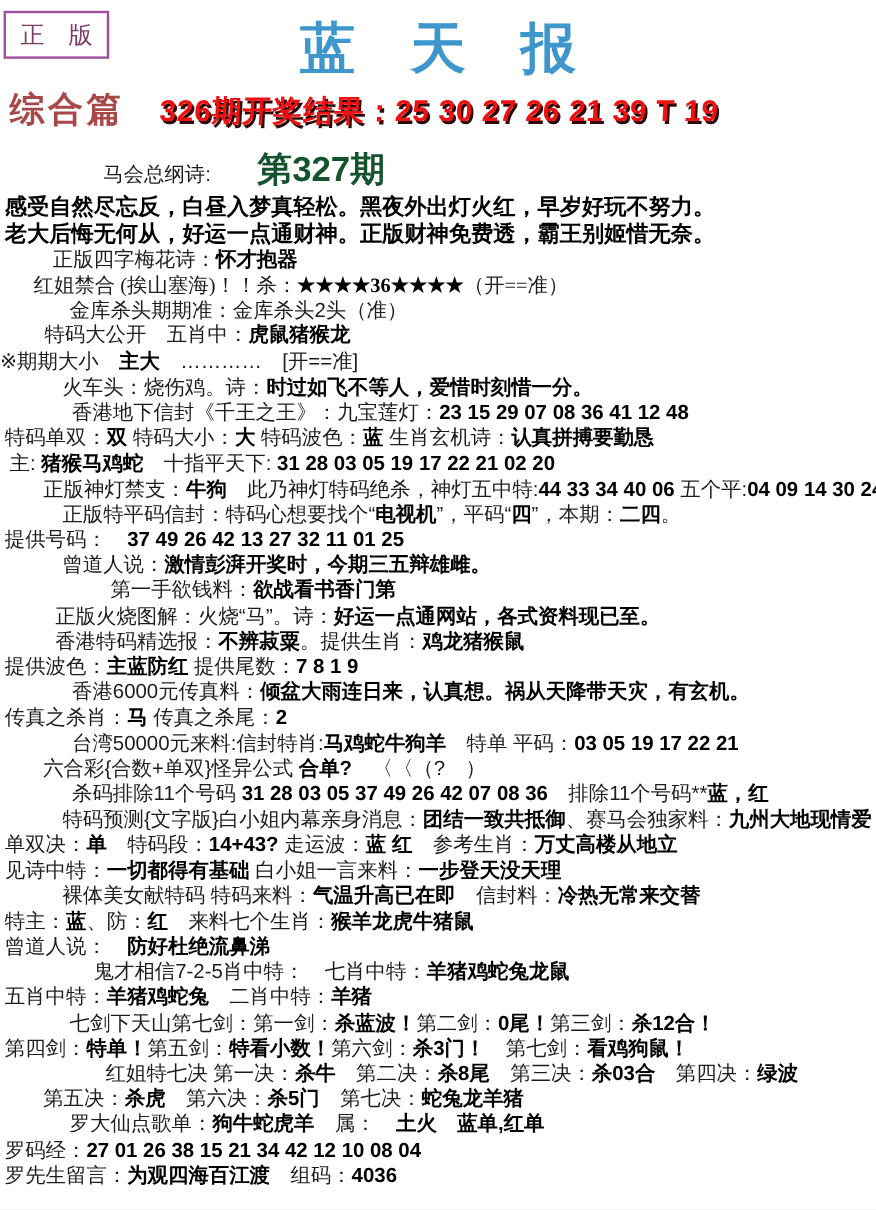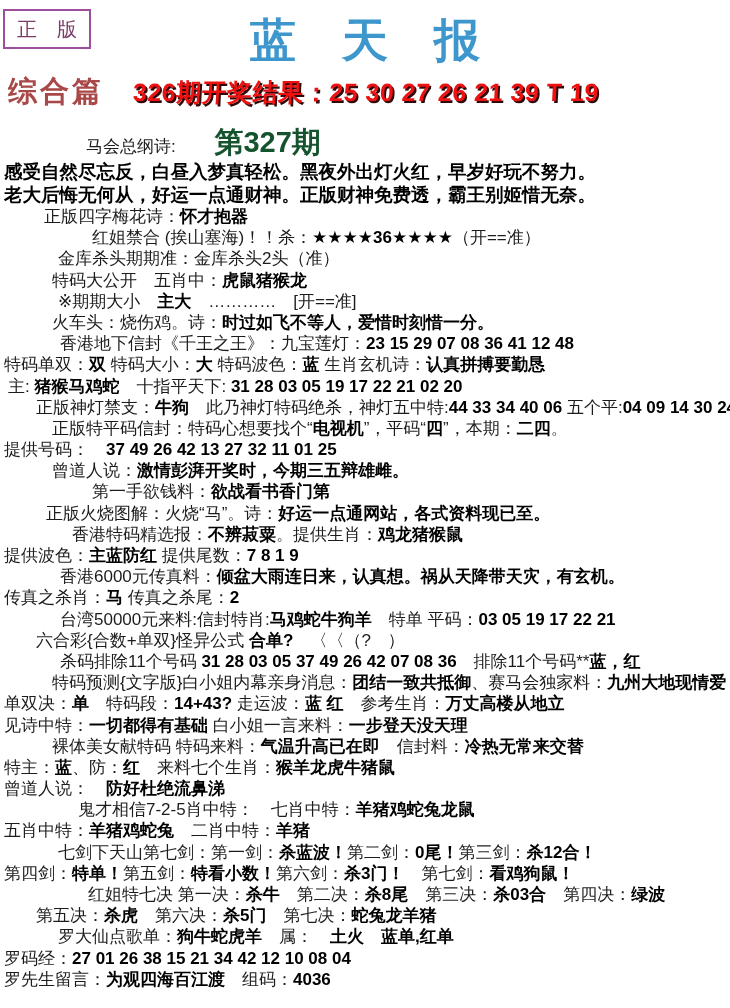--- a/index.html
+++ b/index.html
@@ -51,35 +51,35 @@
     <div class="title">蓝　天　报</div>
     <div class="section">综合篇</div>
     <div class="result">326期开奖结果：25 30 27 26 21 39 T 19</div>
   </div>
 
   <div class="content">
       <div class="line tall" style="padding-left: 86px;"><span>马会总纲诗:　　 </span><span class="big">第327期</span></div>
       <div class="line poem" style="padding-left: 4px;"><span>感受自然尽忘反，白昼入梦真轻松。黑夜外出灯火红，早岁好玩不努力。</span></div>
       <div class="line poem" style="padding-left: 4px;"><span>老大后悔无何从，好运一点通财神。正版财神免费透，霸王别姬惜无奈。</span></div>
       <div class="line" style="padding-left: 44px;"><span>正版四字梅花诗：</span><span class="b">怀才抱器</span></div>
-      <div class="line" style="padding-left: 92px;"><span>红姐禁合 (挨山塞海)！！杀：</span><span class="b">★★★★36★★★★</span><span>（开==准）</span></div>
+      <div class="line" style="padding-left: 28px; font-family: Liberation Serif, serif;"><span>红姐禁合 (挨山塞海)！！杀：</span><span class="b">★★★★36★★★★</span><span>（开==准）</span></div>
       <div class="line" style="padding-left: 58px;"><span>金库杀头期期准：金库杀头2头（准）</span></div>
-      <div class="line" style="padding-left: 52px;"><span>特码大公开　五肖中：</span><span class="b">虎鼠猪猴龙</span></div>
-      <div class="line" style="padding-left: 58px;"><span>※期期大小　</span><span class="b">主大</span><span>　…………　[开==准]</span></div>
+      <div class="line" style="padding-left: 37px; font-family: Liberation Mono, monospace;"><span>特码大公开　五肖中：</span><span class="b">虎鼠猪猴龙</span></div>
+      <div class="line" style=""><span>※期期大小　</span><span class="b">主大</span><span>　…………　[开==准]</span></div>
       <div class="line" style="padding-left: 52px;"><span>火车头：烧伤鸡。诗：</span><span class="b">时过如飞不等人，爱惜时刻惜一分。</span></div>
       <div class="line" style="padding-left: 60px;"><span>香港地下信封《千王之王》：九宝莲灯：</span><span class="b">23 15 29 07 08 36 41 12 48</span></div>
       <div class="line" style="padding-left: 4px;"><span>特码单双：</span><span class="b">双 </span><span>特码大小：</span><span class="b">大 </span><span>特码波色：</span><span class="b">蓝 </span><span>生肖玄机诗：</span><span class="b">认真拼搏要勤恳</span></div>
       <div class="line" style="padding-left: 8px;"><span>主: </span><span class="b">猪猴马鸡蛇</span><span>　十指平天下: </span><span class="b">31 28 03 05 19 17 22 21 02 20</span></div>
       <div class="line" style="padding-left: 36px;"><span>正版神灯禁支：</span><span class="b">牛狗</span><span>　此乃神灯特码绝杀，神灯五中特:</span><span class="b">44 33 34 40 06 </span><span>五个平:</span><span class="b">04 09 14 30 24</span></div>
       <div class="line" style="padding-left: 52px;"><span>正版特平码信封：特码心想要找个“</span><span class="b">电视机</span><span>”，平码“</span><span class="b">四</span><span>”，本期：</span><span class="b">二四</span><span>。</span></div>
       <div class="line" style="padding-left: 4px;"><span>提供号码：　</span><span class="b">37 49 26 42 13 27 32 11 01 25</span></div>
       <div class="line" style="padding-left: 52px;"><span>曾道人说：</span><span class="b">激情彭湃开奖时，今期三五辩雄雌。</span></div>
       <div class="line" style="padding-left: 92px;"><span>第一手欲钱料：</span><span class="b">欲战看书香门第</span></div>
       <div class="line" style="padding-left: 46px;"><span>正版火烧图解：火烧“马”。诗：</span><span class="b">好运一点通网站，各式资料现已至。</span></div>
-      <div class="line" style="padding-left: 72px;"><span>香港特码精选报：</span><span class="b">不辨菽粟</span><span>。提供生肖：</span><span class="b">鸡龙猪猴鼠</span></div>
+      <div class="line" style="padding-left: 46px;"><span>香港特码精选报：</span><span class="b">不辨菽粟</span><span>。提供生肖：</span><span class="b">鸡龙猪猴鼠</span></div>
       <div class="line" style="padding-left: 4px;"><span>提供波色：</span><span class="b">主蓝防红</span><span> 提供尾数：</span><span class="b">7 8 1 9</span></div>
       <div class="line" style="padding-left: 60px;"><span>香港6000元传真料：</span><span class="b">倾盆大雨连日来，认真想。祸从天降带天灾，有玄机。</span></div>
       <div class="line" style="padding-left: 4px;"><span>传真之杀肖：</span><span class="b">马</span><span> 传真之杀尾：</span><span class="b">2</span></div>
       <div class="line" style="padding-left: 60px;"><span>台湾50000元来料:信封特肖:</span><span class="b">马鸡蛇牛狗羊</span><span>　特单 平码：</span><span class="b">03 05 19 17 22 21</span></div>
       <div class="line" style="padding-left: 36px;"><span>六合彩{合数+单双}怪异公式 </span><span class="b">合单?</span><span>　〈〈（?　）</span></div>
       <div class="line" style="padding-left: 60px;"><span>杀码排除11个号码 </span><span class="b">31 28 03 05 37 49 26 42 07 08 36</span><span>　排除11个号码**</span><span class="b">蓝，红</span></div>
       <div class="line" style="padding-left: 52px;"><span>特码预测{文字版}白小姐内幕亲身消息：</span><span class="b">团结一致共抵御</span><span>、赛马会独家料：</span><span class="b">九州大地现情爱</span></div>
       <div class="line" style="padding-left: 4px;"><span>单双决：</span><span class="b">单</span><span>　特码段：</span><span class="b">14+43?</span><span> 走运波：</span><span class="b">蓝 红</span><span>　参考生肖：</span><span class="b">万丈高楼从地立</span></div>
       <div class="line" style="padding-left: 4px;"><span>见诗中特：</span><span class="b">一切都得有基础</span><span> 白小姐一言来料：</span><span class="b">一步登天没天理</span></div>
       <div class="line" style="padding-left: 52px;"><span>裸体美女献特码 特码来料：</span><span class="b">气温升高已在即</span><span>　信封料：</span><span class="b">冷热无常来交替</span></div>

